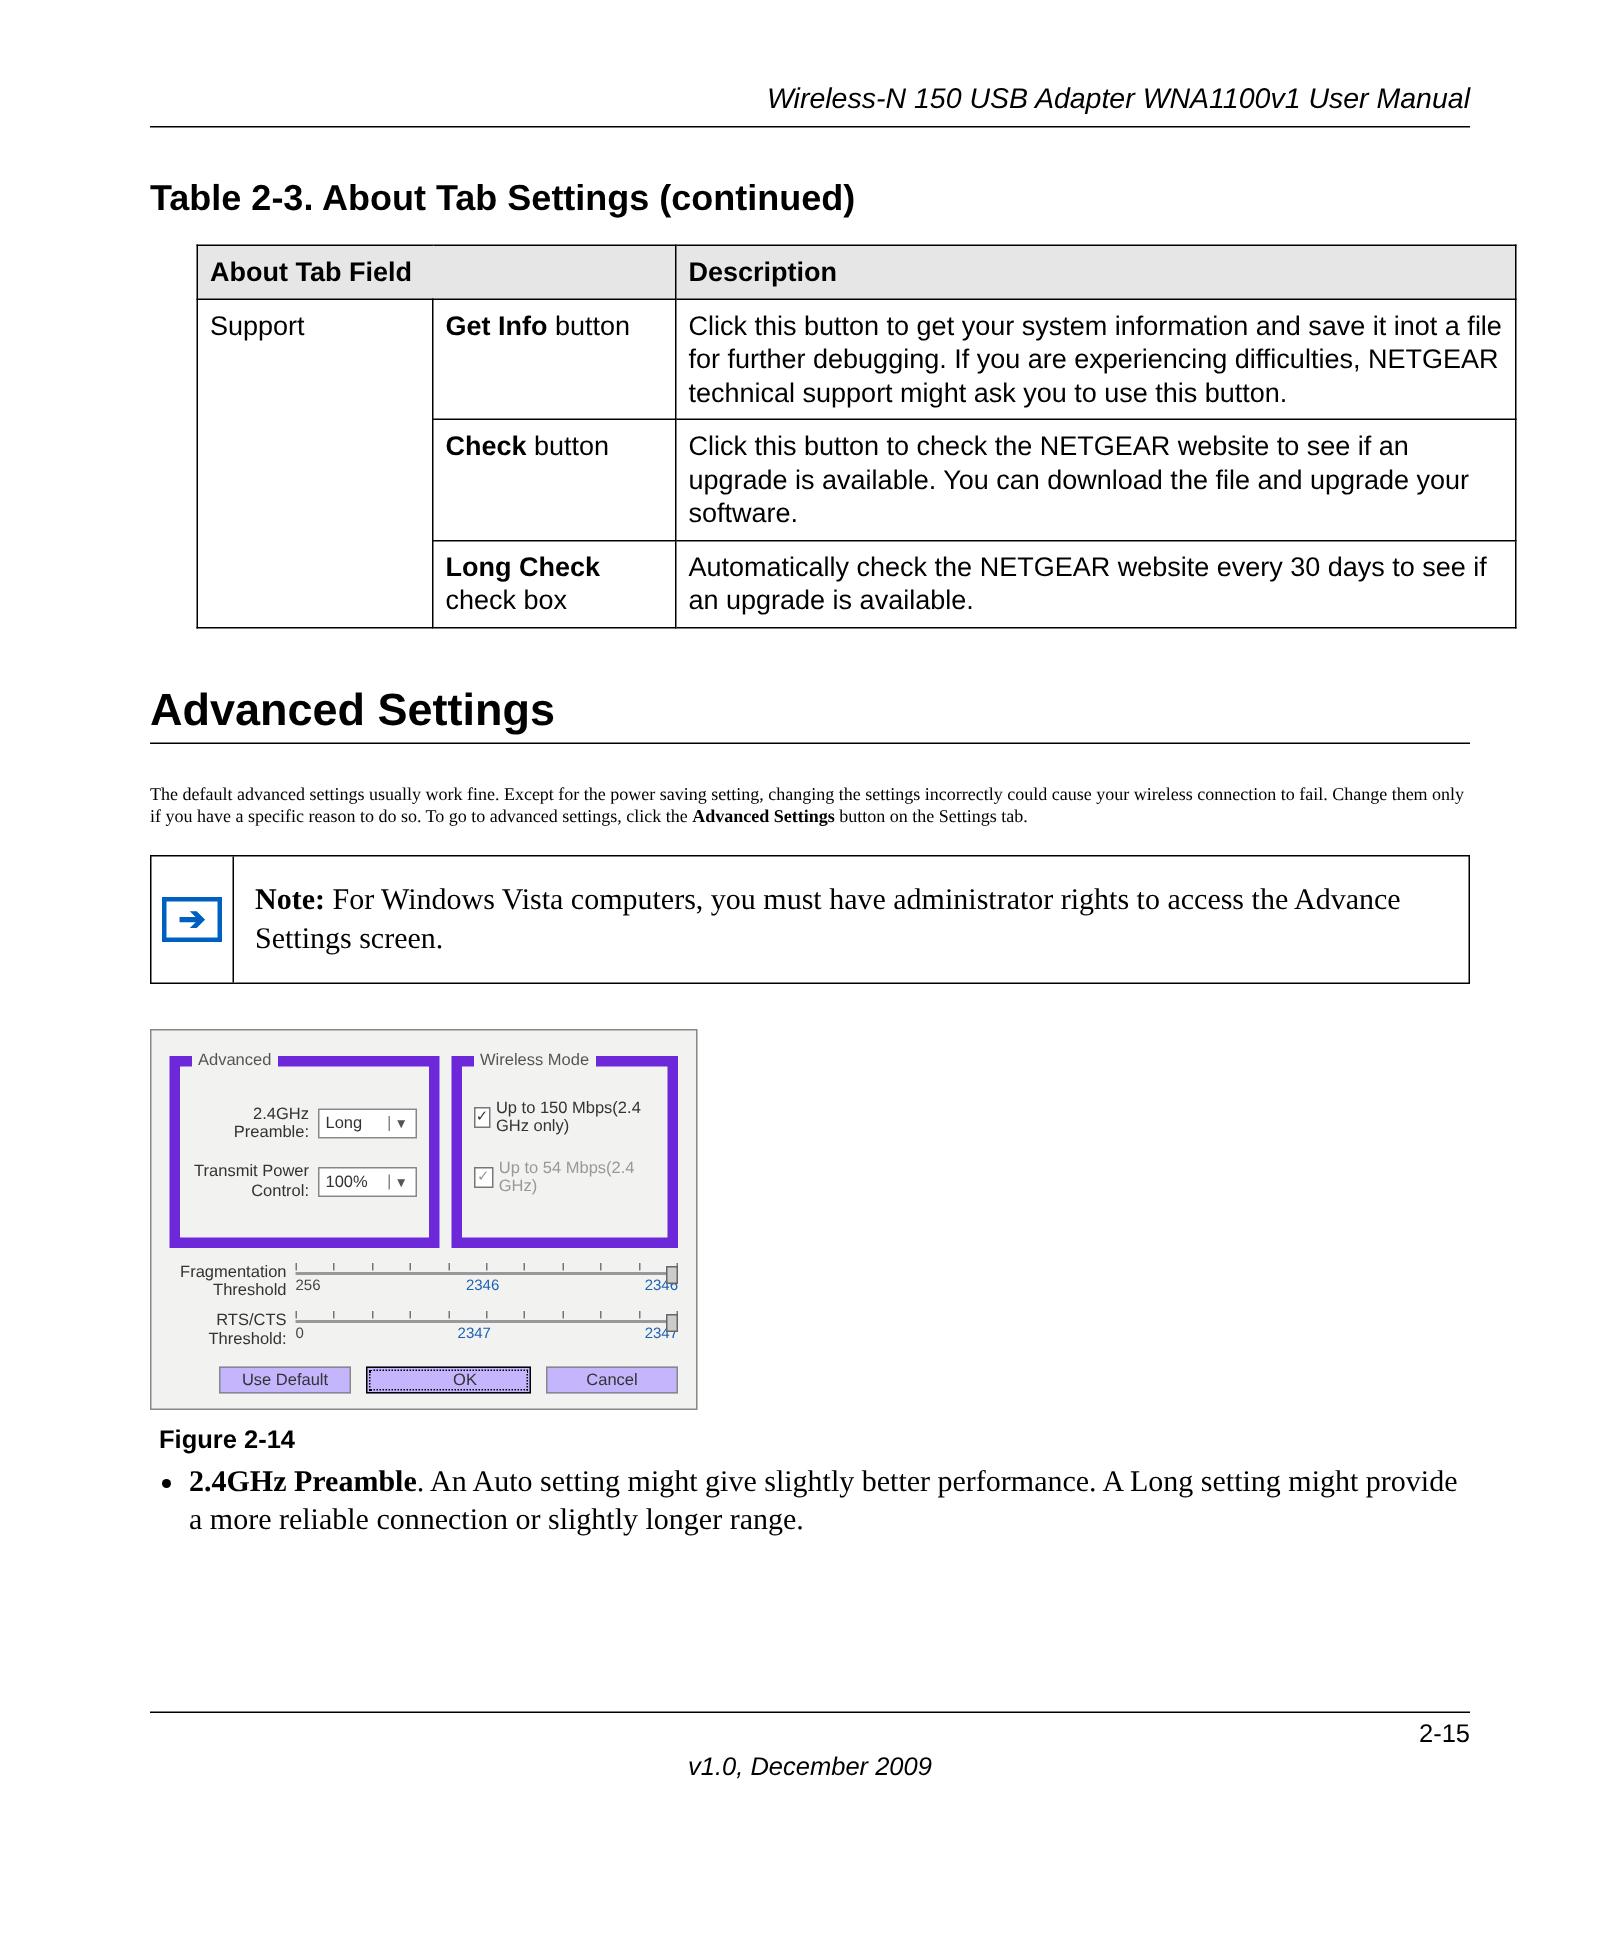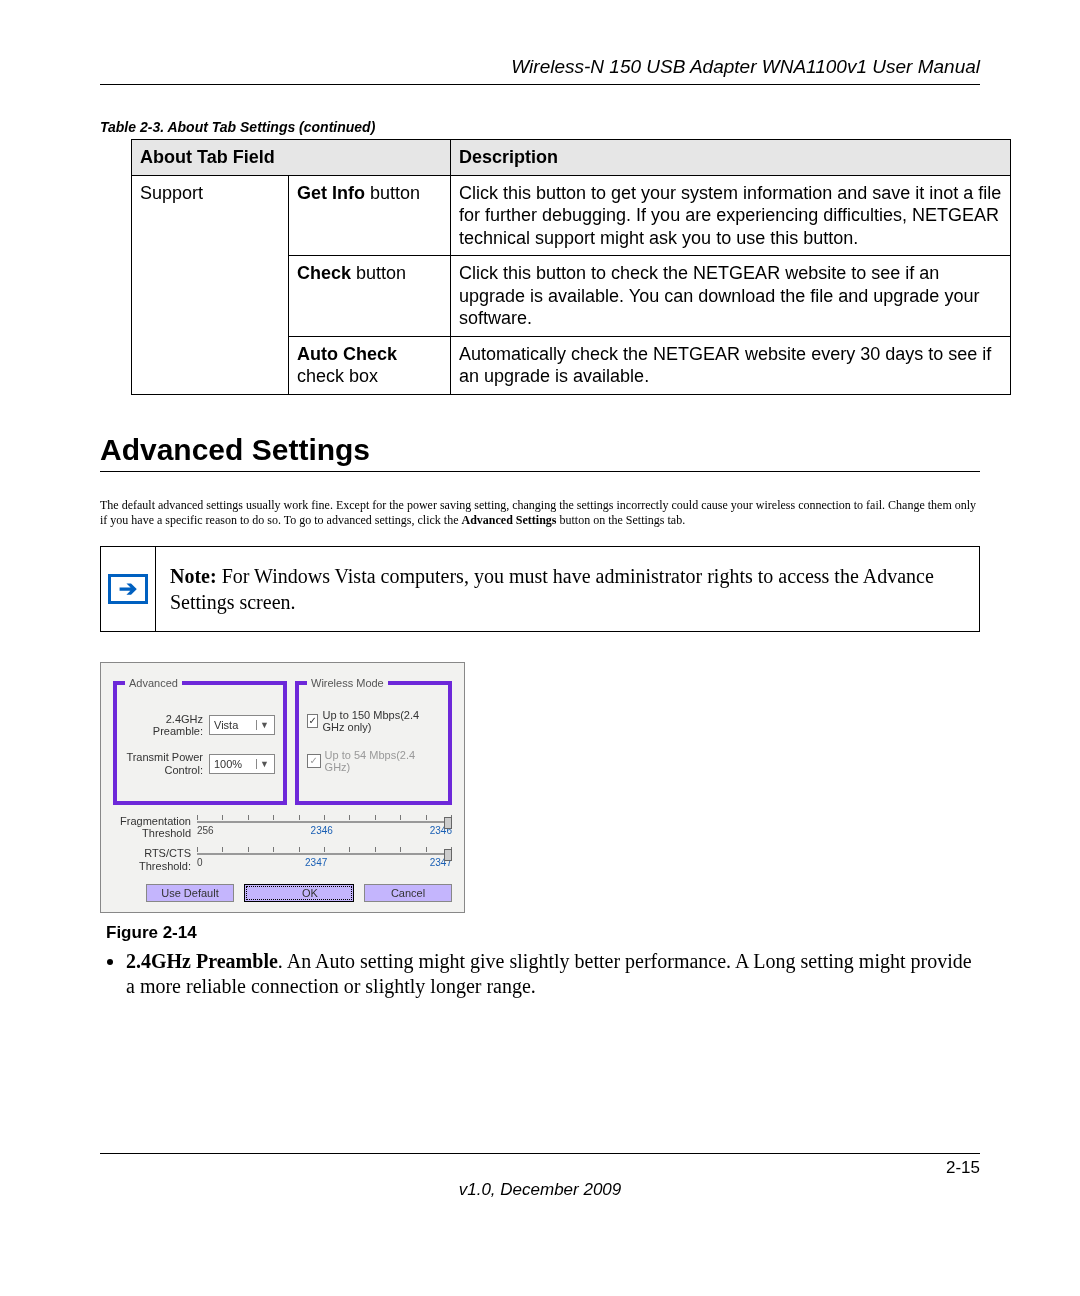--- a/index.html
+++ b/index.html
@@ -20,23 +20,22 @@
     text-align: right;
     font-style: italic;
     font-family: Arial, Helvetica, sans-serif;
     font-size: 19px;
     padding-bottom: 6px;
     border-bottom: 1.5px solid #000;
     margin-bottom: 34px;
   }
   .table-caption {
     font-weight: bold;
-    font-size: 14px;
-    margin-bottom: 4px;
-    font-style: italic;
+    font-size: 24px;
+    margin-bottom: 16px;
   }
   table.about {
     border-collapse: collapse;
     width: 100%;
     font-size: 18px;
     margin-left: 31px;
   }
   table.about th, table.about td {
     border: 1px solid #000;
     padding: 6px 8px;
@@ -108,21 +107,21 @@
     font-size: 11px;
     color: #333;
     box-sizing: border-box;
   }
   .groups-row {
     display: flex;
     gap: 8px;
     margin-bottom: 10px;
   }
   fieldset.grp {
-    border: 4px solid #6d28d9;
+    border: 7px solid #6d28d9;
     padding: 10px 8px 12px 8px;
     margin: 0;
     flex: 1;
   }
   fieldset.grp legend {
     font-size: 11px;
     color: #555;
     padding: 0 4px;
   }
   .field-row {
@@ -239,21 +238,21 @@
     padding-left: 26px;
     margin: 2px 0;
   }
   ul.bullets li {
     font-family: "Times New Roman", Times, serif;
     font-size: 20px;
     line-height: 1.28;
   }
   .footer {
     position: absolute;
-    left: 100px; right: 100px; bottom: 36px;
+    left: 100px; right: 100px; bottom: 48px;
     border-top: 1px solid #000;
     padding-top: 4px;
     font-family: Arial, sans-serif;
   }
   .footer .pnum {
     text-align: right;
     font-size: 17px;
   }
   .footer .ver {
     text-align: center;
@@ -282,21 +281,21 @@
       <tr>
         <td class="col-field" rowspan="3">Support</td>
         <td class="col-sub"><b>Get Info</b><span> button</span></td>
         <td>Click this button to get your system information and save it inot a file for further debugging. If you are experiencing difficulties, NETGEAR technical support might ask you to use this button.</td>
       </tr>
       <tr>
         <td class="col-sub"><b>Check</b><span> button</span></td>
         <td>Click this button to check the NETGEAR website to see if an upgrade is available. You can download the file and upgrade your software.</td>
       </tr>
       <tr>
-        <td class="col-sub"><b>Auto Check</b><span> check box</span></td>
+        <td class="col-sub"><b>Long Check</b><span> check box</span></td>
         <td>Automatically check the NETGEAR website every 30 days to see if an upgrade is available.</td>
       </tr>
     </tbody>
   </table>
 
   <h1 class="section">Advanced Settings</h1>
 
   <p class="body">
     <span>The default advanced settings usually work fine. Except for the power saving setting, changing the settings incorrectly could cause your wireless connection to fail. Change them only if you have a specific reason to do so. To go to advanced settings, click the </span><b>Advanced Settings</b><span> button on the Settings tab.</span>
   </p>
@@ -311,21 +310,21 @@
   </div>
 
   <div class="figure-wrap">
     <div class="dialog">
       <div class="groups-row">
         <fieldset class="grp" style="flex:0 0 150px">
           <legend>Advanced</legend>
           <div class="field-row">
             <div class="field-label">2.4GHz Preamble:</div>
             <div class="combo">
-              <span>Vista</span>
+              <span>Long</span>
               <span class="caret">▼</span>
             </div>
           </div>
           <div class="field-row" style="margin-bottom:4px">
             <div class="field-label">Transmit Power Control:</div>
             <div class="combo">
               <span>100%</span>
               <span class="caret">▼</span>
             </div>
           </div>

